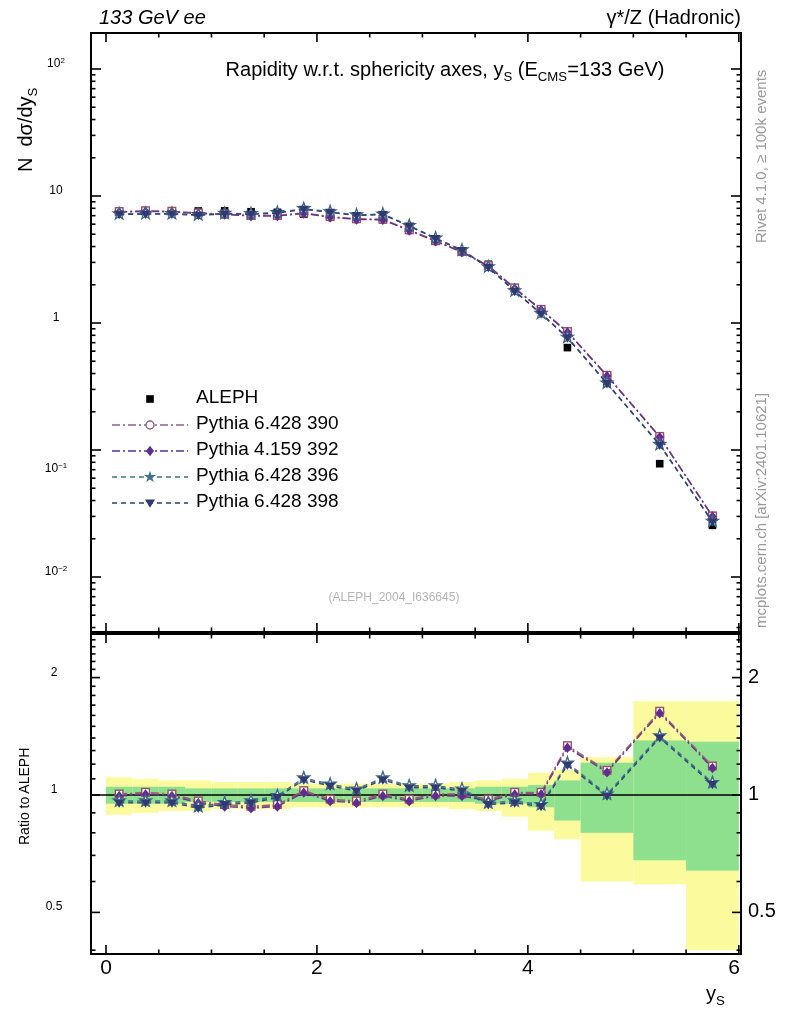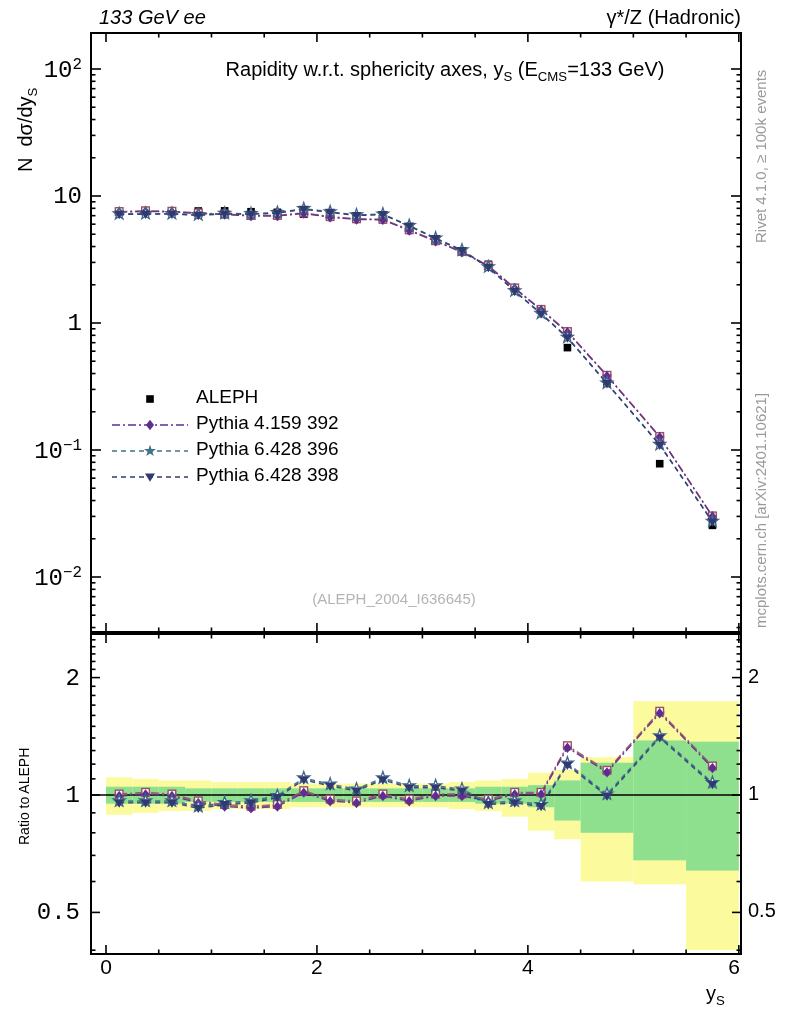--- a/index.html
+++ b/index.html
@@ -12,22 +12,22 @@
   #plot-title{left:91px;top:58px;width:708px;text-align:center;font-size:20px;white-space:nowrap;}
   sub{font-size:0.66em;vertical-align:-0.4em;}
   sup{font-size:0.66em;vertical-align:0.5em;}
   .vlabel{transform-origin:top left;transform:rotate(-90deg);white-space:nowrap;}
   #ylabel-main{left:14px;top:172px;font-size:20px;}
   #ylabel-main .ngap{margin-right:0.55em;}
   #ylabel-ratio{left:16px;top:845px;font-size:14px;}
   .side-note{color:#9a9a9a;font-size:15px;}
   #note-top{left:752px;top:243px;}
   #note-bottom{left:752px;top:628px;}
-  #watermark{left:284px;top:590px;width:220px;text-align:center;color:#b4b4b4;font-size:15px;}
-  .ytick{width:52px;text-align:right;font-size:24px;white-space:nowrap;font-family:Liberation Mono, monospace;}
+  #watermark{left:284px;top:590px;width:220px;text-align:center;color:#b4b4b4;font-size:12px;}
+  .ytick{width:52px;text-align:center;font-size:12px;white-space:nowrap;}
   .ytick-r{text-align:left;font-size:20px;white-space:nowrap;}
   .xtick{width:40px;text-align:center;font-size:21px;}
   #xlabel{left:706px;top:982px;font-size:20px;}
   #legend{left:110px;top:382px;}
   .leg-row{display:flex;align-items:flex-end;height:26px;}
   .leg-swatch{width:82px;height:18px;flex:0 0 82px;}
   .leg-label{font-size:19px;margin-left:4px;white-space:nowrap;}
 </style>
 </head>
 <body>
@@ -839,20 +839,27 @@
 
   <div class="abs" id="legend">
       <div class="leg-row">
         <svg width="82" height="18" class="leg-swatch">
           <rect x="36.2" y="5.2" width="7.6" height="7.6" fill="#000000"></rect>
         </svg>
         <span class="leg-label">ALEPH</span>
       </div>
       <div class="leg-row">
         <svg width="82" height="18" class="leg-swatch">
+          <line x1="2" x2="78" y1="9" y2="9" stroke="#8A5E8A" stroke-width="1.3" stroke-dasharray="8 3 2 3"></line>
+          <circle cx="40" cy="9" r="4" fill="#fff" stroke="#8A5E8A" stroke-width="1.4"></circle>
+        </svg>
+        <span class="leg-label">Pythia 6.428 390</span>
+      </div>
+      <div class="leg-row">
+        <svg width="82" height="18" class="leg-swatch">
           <line x1="2" x2="78" y1="9" y2="9" stroke="#5C2E91" stroke-width="1.3" stroke-dasharray="8 3 2 3"></line>
           <path d="M40,3.8L44,9L40,14.2L36,9Z" fill="#5C2E91"></path>
         </svg>
         <span class="leg-label">Pythia 4.159 392</span>
       </div>
       <div class="leg-row">
         <svg width="82" height="18" class="leg-swatch">
           <line x1="2" x2="78" y1="9" y2="9" stroke="#3E7389" stroke-width="1.3" stroke-dasharray="5 4"></line>
           <path d="M40.00,2.70L41.47,6.98L45.99,7.05L42.38,9.77L43.70,14.10L40.00,11.50L36.30,14.10L37.62,9.77L34.01,7.05L38.53,6.98Z" fill="#3E7389"></path>
         </svg>
@@ -862,21 +869,21 @@
         <svg width="82" height="18" class="leg-swatch">
           <line x1="2" x2="78" y1="9" y2="9" stroke="#303A70" stroke-width="1.3" stroke-dasharray="5 4"></line>
           <path d="M35,5.4L45,5.4L40,13.8Z" fill="#303A70"></path>
         </svg>
         <span class="leg-label">Pythia 6.428 398</span>
       </div>
     </div>
 <div class="abs ytick" style="left: 30px; top: 56px; width: 52px;">10<sup>2</sup></div>
     <div class="abs ytick" style="left: 30px; top: 183px; width: 52px;">10</div>
     <div class="abs ytick" style="left: 30px; top: 310px; width: 52px;">1</div>
-    <div class="abs ytick" style="left: 30px; top: 437px; width: 52px;">10<sup>−1</sup></div>
+    <div class="abs ytick" style="left: 30px; top: 461px; width: 52px;">10<sup>−1</sup></div>
     <div class="abs ytick" style="left: 30px; top: 564px; width: 52px;">10<sup>−2</sup></div>
     <div class="abs ytick" style="left: 28px; top: 664.598px; width: 52px;">2</div>
     <div class="abs ytick-r" style="left: 748px; top: 664.598px;">2</div>
     <div class="abs ytick" style="left: 28px; top: 782px; width: 52px;">1</div>
     <div class="abs ytick-r" style="left: 748px; top: 782px;">1</div>
     <div class="abs ytick" style="left: 28px; top: 899.402px; width: 52px;">0.5</div>
     <div class="abs ytick-r" style="left: 748px; top: 899.402px;">0.5</div>
     <div class="abs xtick" style="left: 86px; top: 955px; width: 40px;">0</div>
     <div class="abs xtick" style="left: 296.94px; top: 955px; width: 40px;">2</div>
     <div class="abs xtick" style="left: 507.88px; top: 955px; width: 40px;">4</div>

